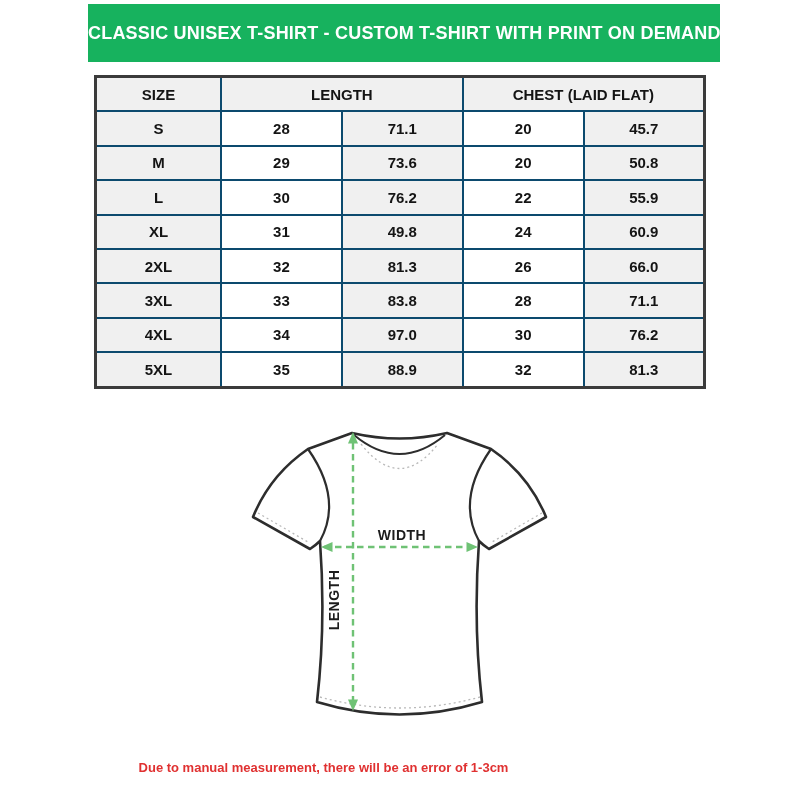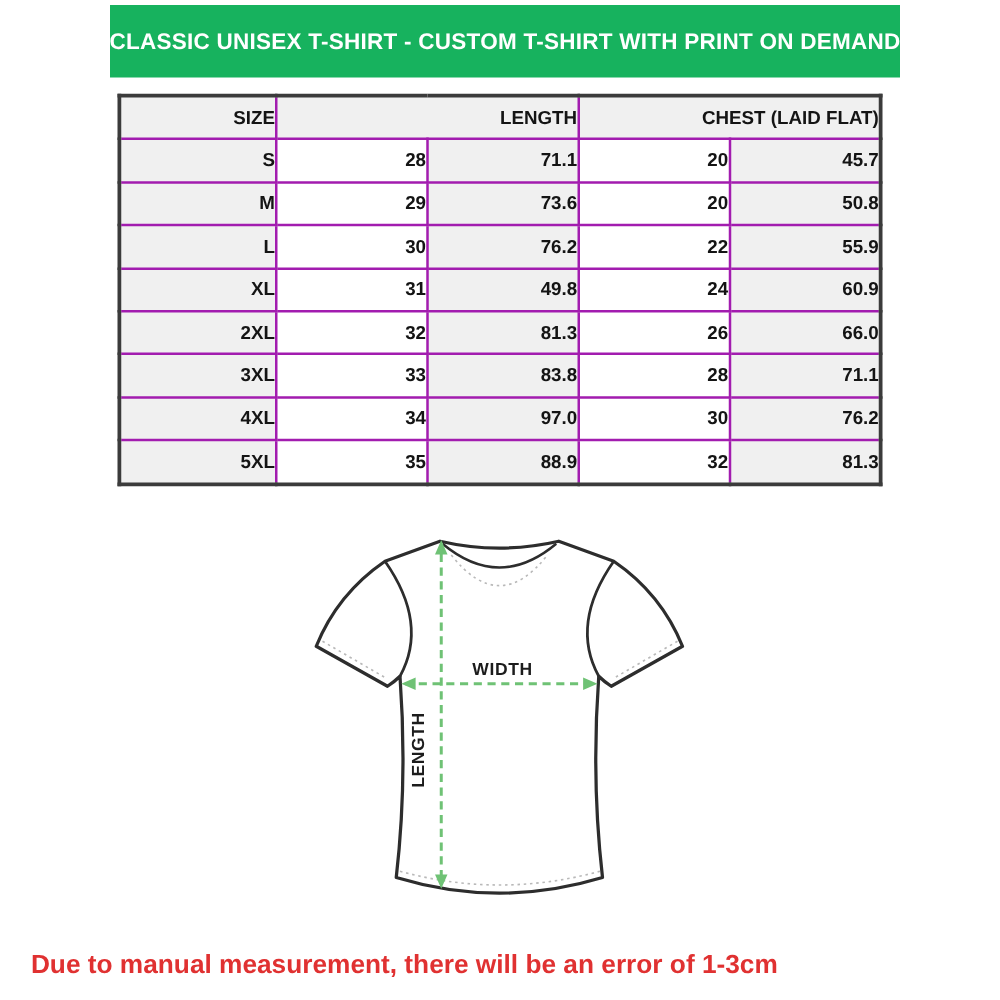--- a/index.html
+++ b/index.html
@@ -2,40 +2,40 @@
 <html><head>
 <meta charset="utf-8">
 <style>
   html,body{margin:0;padding:0;}
   body{
     width:800px;height:800px;position:relative;background:#ffffff;
     font-family:"Liberation Sans",sans-serif;overflow:hidden;
   }
   .banner{
     position:absolute;left:88px;top:4px;width:632px;height:58px;
-    background:#17b25e;display:flex;align-items:center;justify-content:center;
+    background:#17b25e;display:flex;align-items:center;justify-content:flex-start;
   }
   .banner-title{
     color:#ffffff;font-weight:bold;font-size:18px;letter-spacing:.2px;white-space:nowrap;
   }
   .chart-wrap{position:absolute;left:94px;top:75px;width:612px;}
   table.size-chart{
     border-collapse:collapse;width:100%;table-layout:fixed;
     border:3px solid #3b3b3b;
   }
   .size-chart th,.size-chart td{
-    border:2px solid #a21caf;height:32.4px;text-align:right;vertical-align:middle;
+    border:2px solid #0c4a6e;height:32.4px;text-align:center;vertical-align:middle;
     font-size:15px;font-weight:bold;color:#141414;padding:0;
   }
   .c-gray{background:#f0f0f0;}
   .c-white{background:#ffffff;}
   .tee-wrap{position:absolute;left:245px;top:419px;width:310px;height:310px;}
   .footer-note{
     position:absolute;left:0;top:760px;width:647px;text-align:center;
-    color:#e03131;font-weight:bold;font-size:21px;
+    color:#e03131;font-weight:bold;font-size:13px;
   }
 </style>
 </head>
 <body>
 
 <div class="banner">
   <span class="banner-title">CLASSIC UNISEX T-SHIRT - CUSTOM T-SHIRT WITH PRINT ON DEMAND</span>
 </div>
 
 <div class="chart-wrap">

